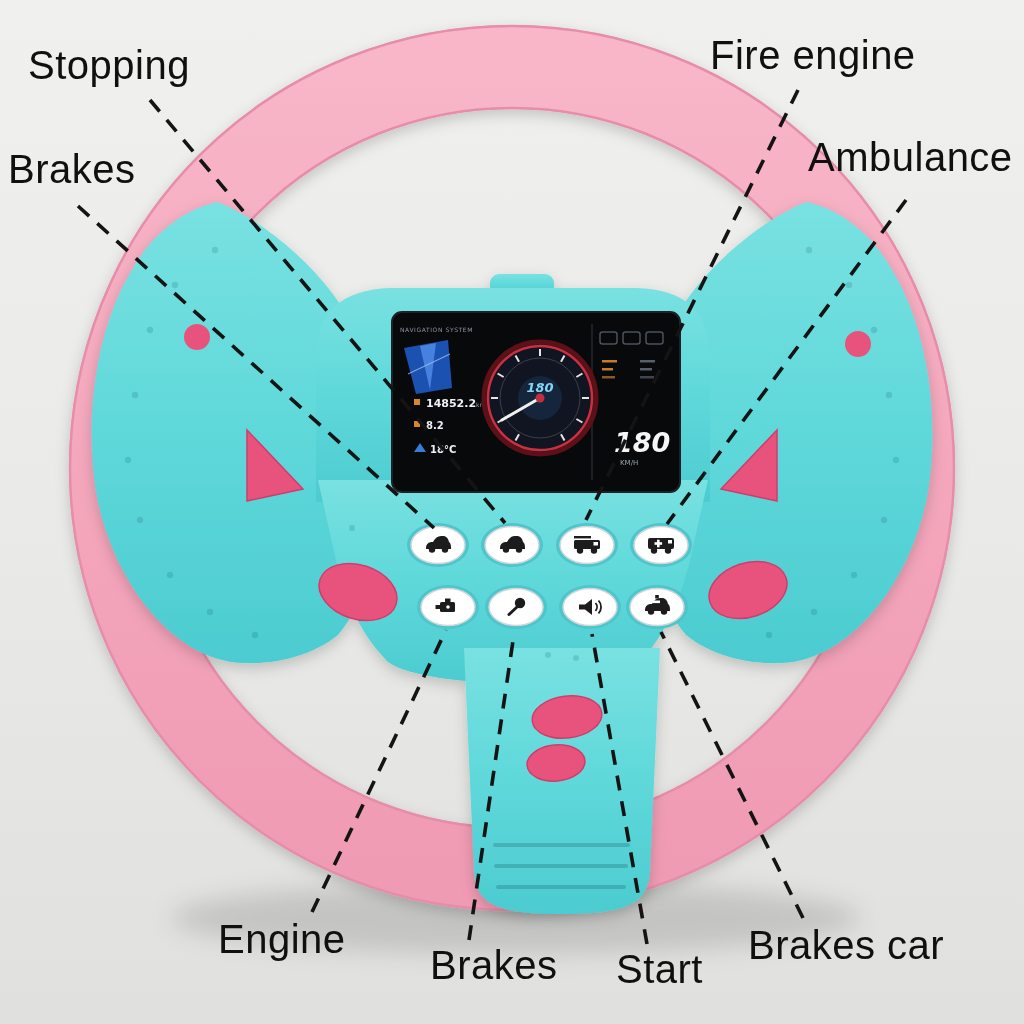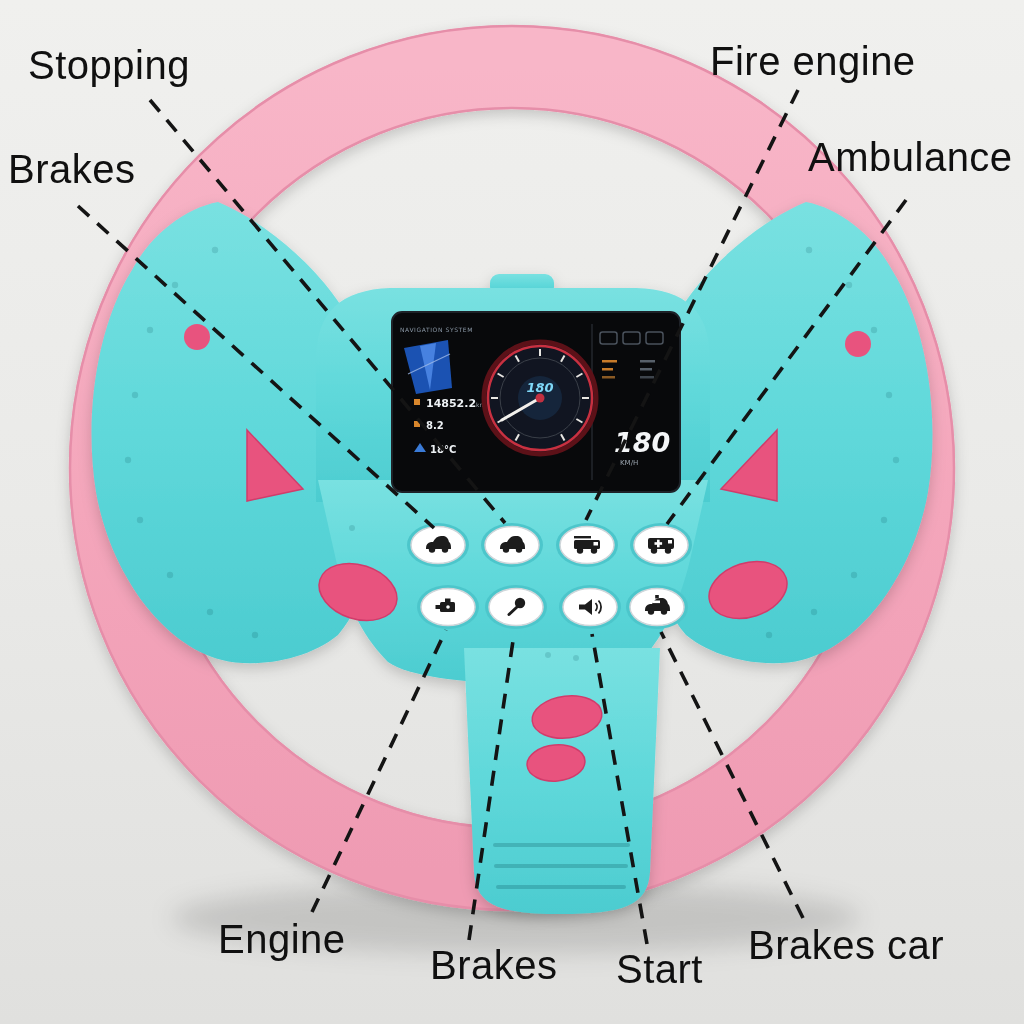--- a/index.html
+++ b/index.html
@@ -289,20 +289,20 @@
       <line x1="906" y1="200" x2="667" y2="524"></line>
       <line x1="312" y1="912" x2="446" y2="630"></line>
       <line x1="469" y1="940" x2="514" y2="634"></line>
       <line x1="647" y1="944" x2="592" y2="634"></line>
       <line x1="803" y1="918" x2="661" y2="632"></line>
     </g>
   </svg>
 
   <div class="label" style="left:8px;top:148px">Brakes</div>
   <div class="label" style="left:28px;top:44px">Stopping</div>
-  <div class="label" style="left:710px;top:40px">Fire engine</div>
+  <div class="label" style="left:710px;top:34px">Fire engine</div>
   <div class="label" style="left:808px;top:136px">Ambulance</div>
   <div class="label" style="left:218px;top:918px">Engine</div>
   <div class="label" style="left:430px;top:944px">Brakes</div>
   <div class="label" style="left:616px;top:948px">Start</div>
   <div class="label" style="left:748px;top:924px">Brakes car</div>
 
 </div>
 
 </body></html>

